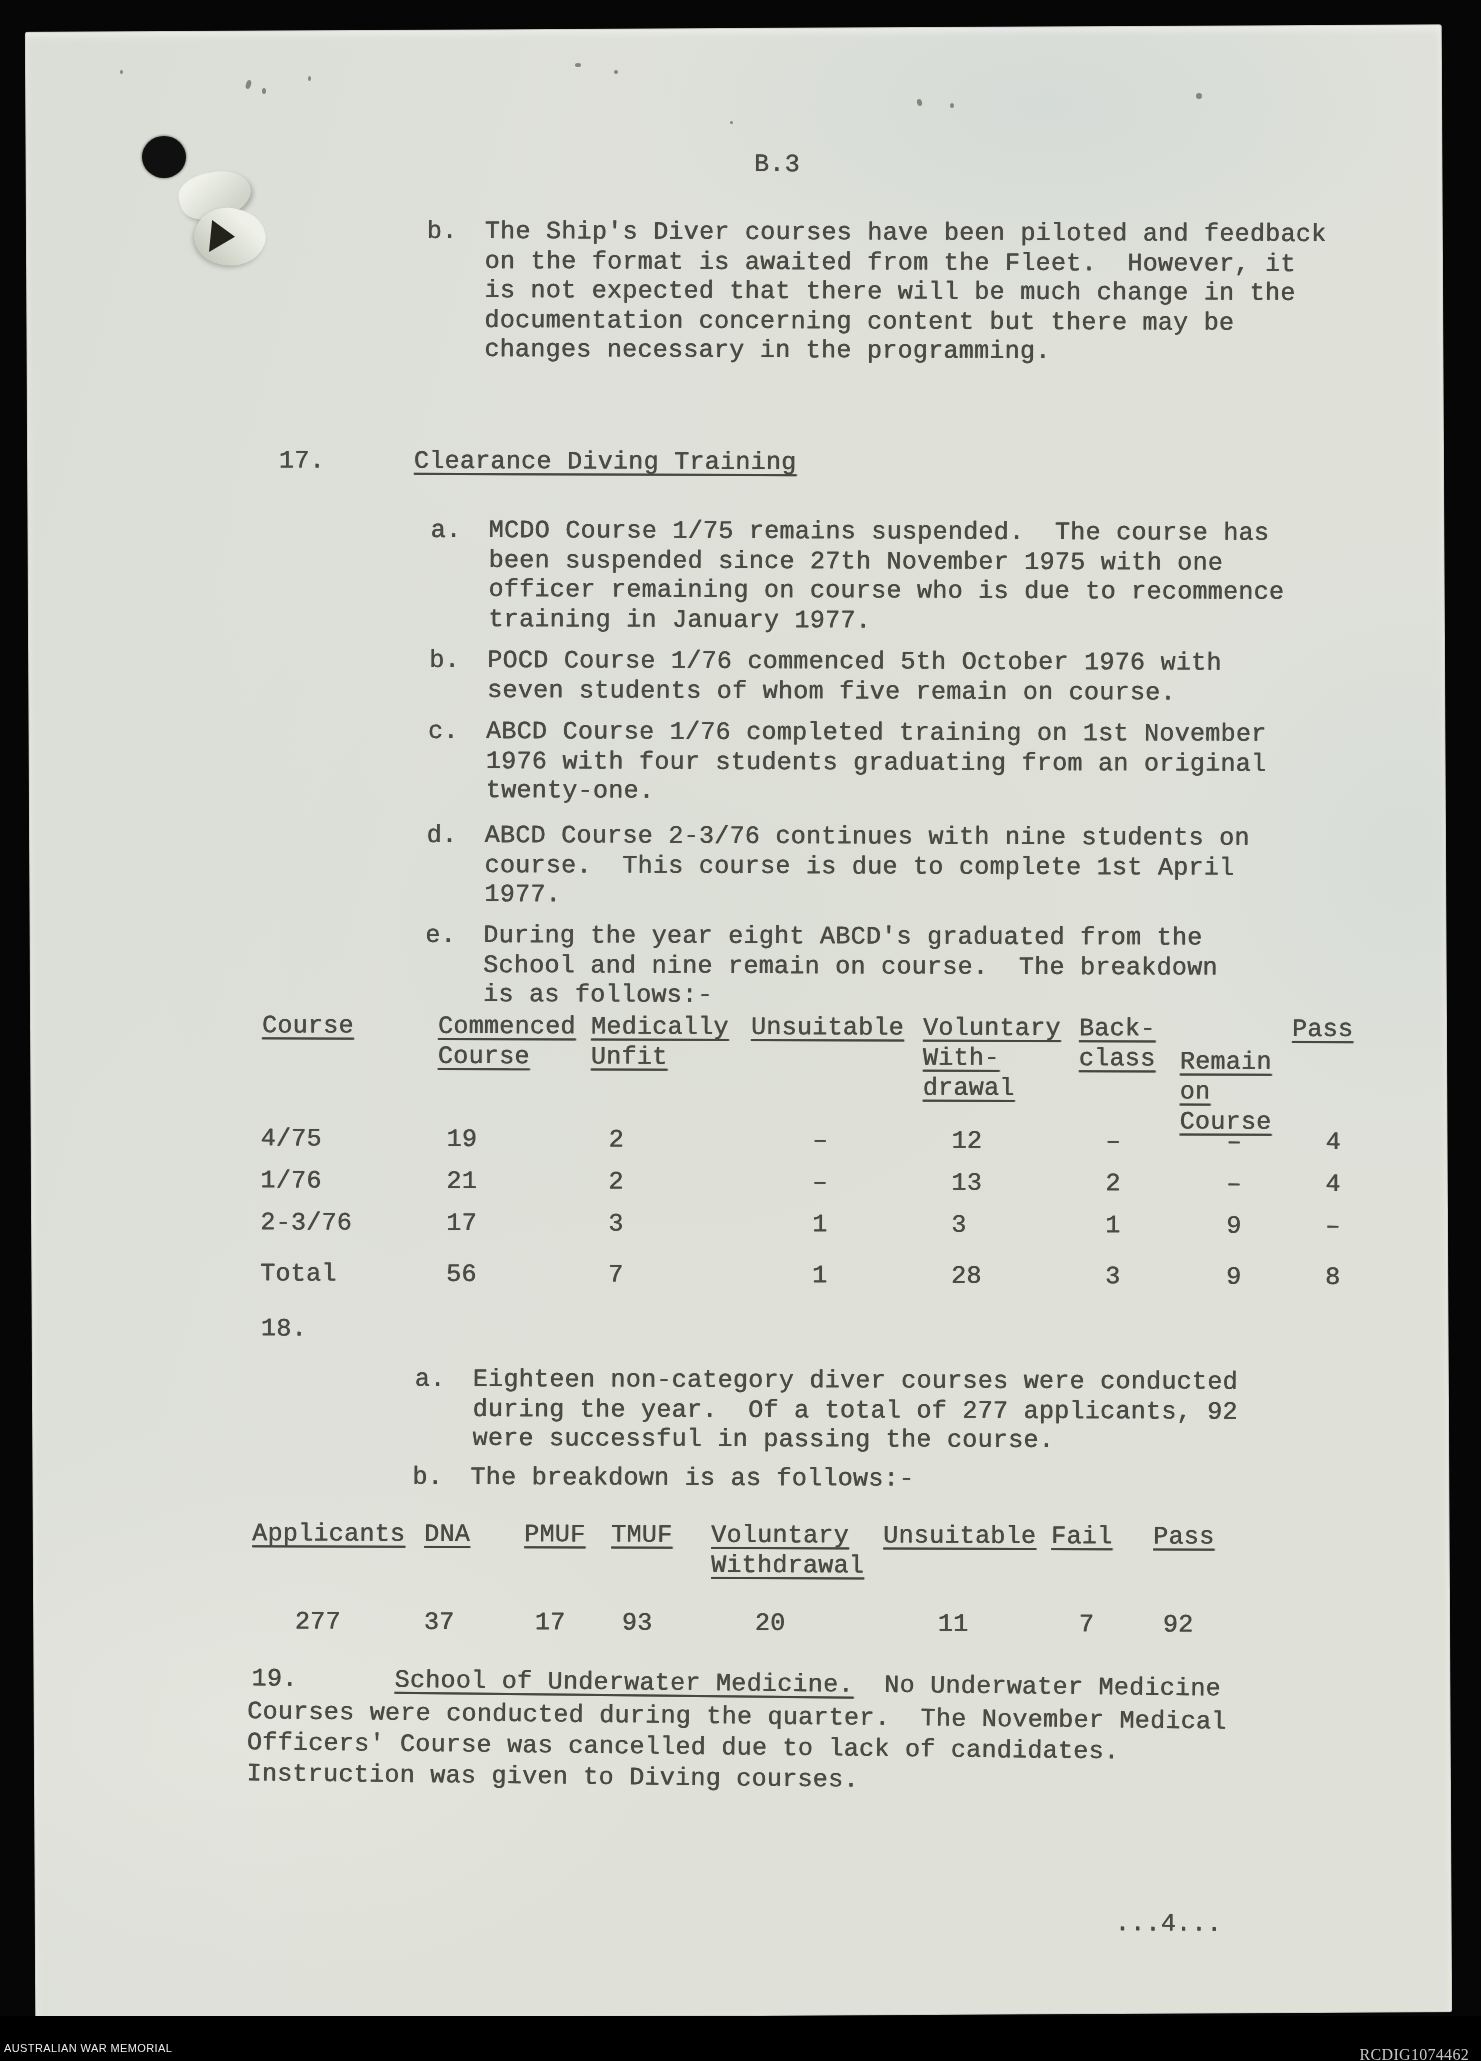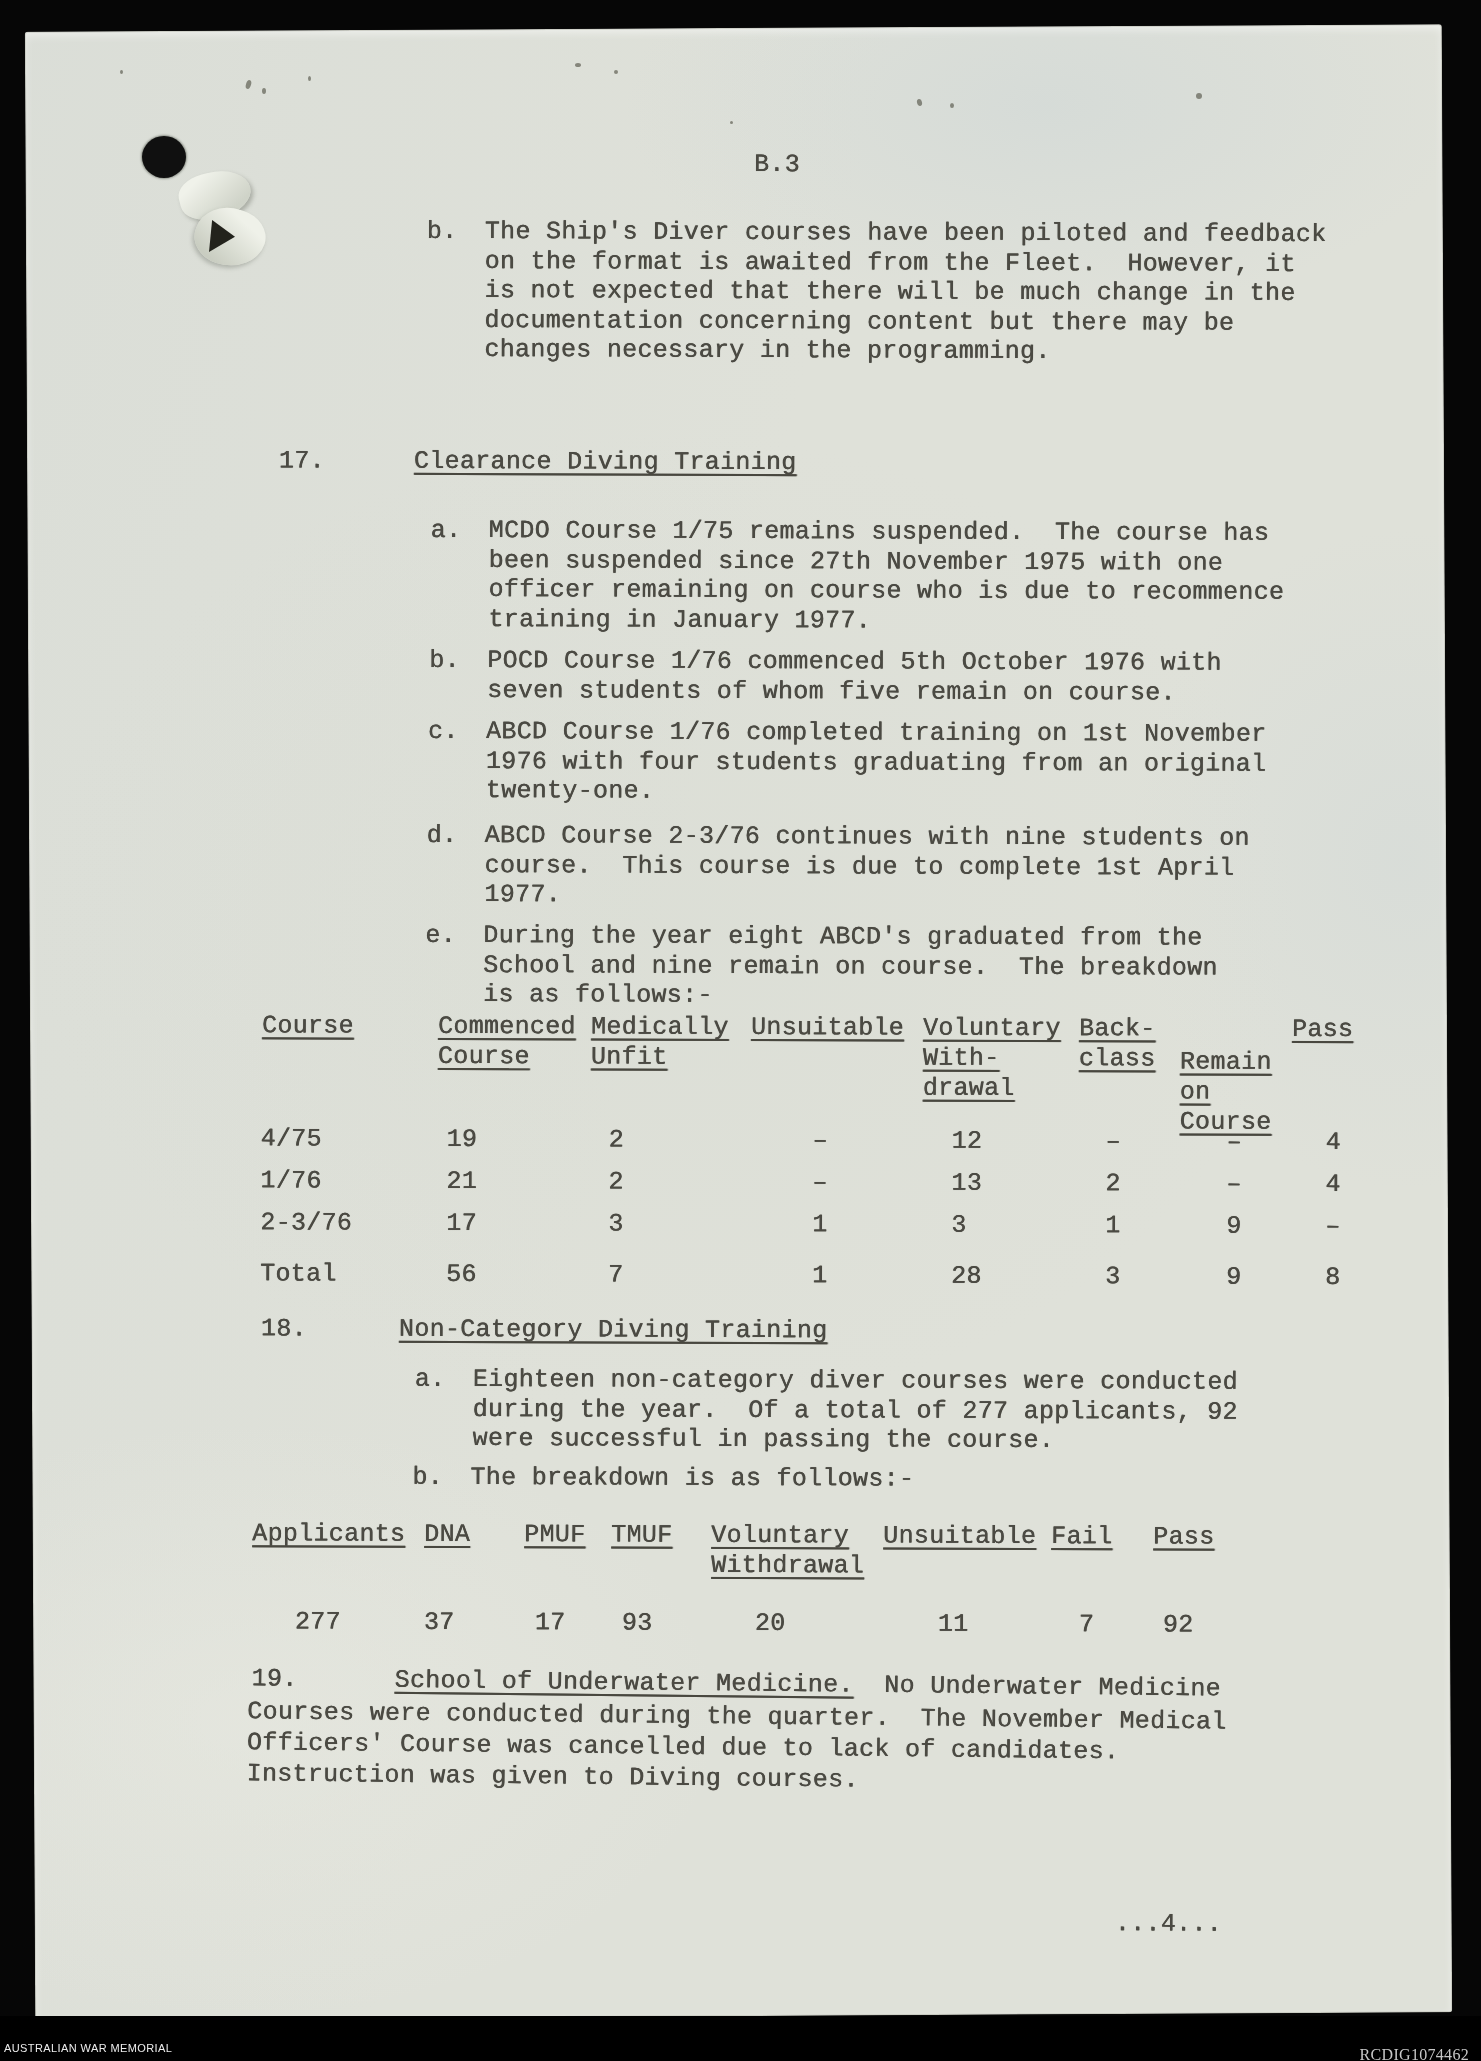--- a/index.html
+++ b/index.html
@@ -151,21 +151,20 @@
         <div class="t td" style="left: 447px; top: 1261px;">56</div>
         <div class="t td" style="left: 609px; top: 1261px;">7</div>
         <div class="t td" style="left: 813px; top: 1261px;">1</div>
         <div class="t td" style="left: 952px; top: 1261px; text-align: center;">28</div>
         <div class="t td" style="left: 1106px; top: 1261px;">3</div>
         <div class="t td" style="left: 1227px; top: 1261px;">9</div>
         <div class="t td" style="left: 1326px; top: 1261px;">8</div>
       </div>
 
     <div class="t" style="left:262px;top:1316px;">18.</div>
-    <div class="t u" style="left:400px;top:1316px;">Non-Category Diving Training</div>
 
     <div class="t" style="left:416px;top:1366px;">a.</div>
     <div class="t" style="left:474px;top:1366px;">Eighteen non-category diver courses were conducted
 during the year.  Of a total of 277 applicants, 92
 were successful in passing the course.</div>
 
     <div class="t" style="left:414px;top:1464px;">b.</div>
     <div class="t" style="left:472px;top:1464px;">The breakdown is as follows:-</div>
 
     <div id="table2">

